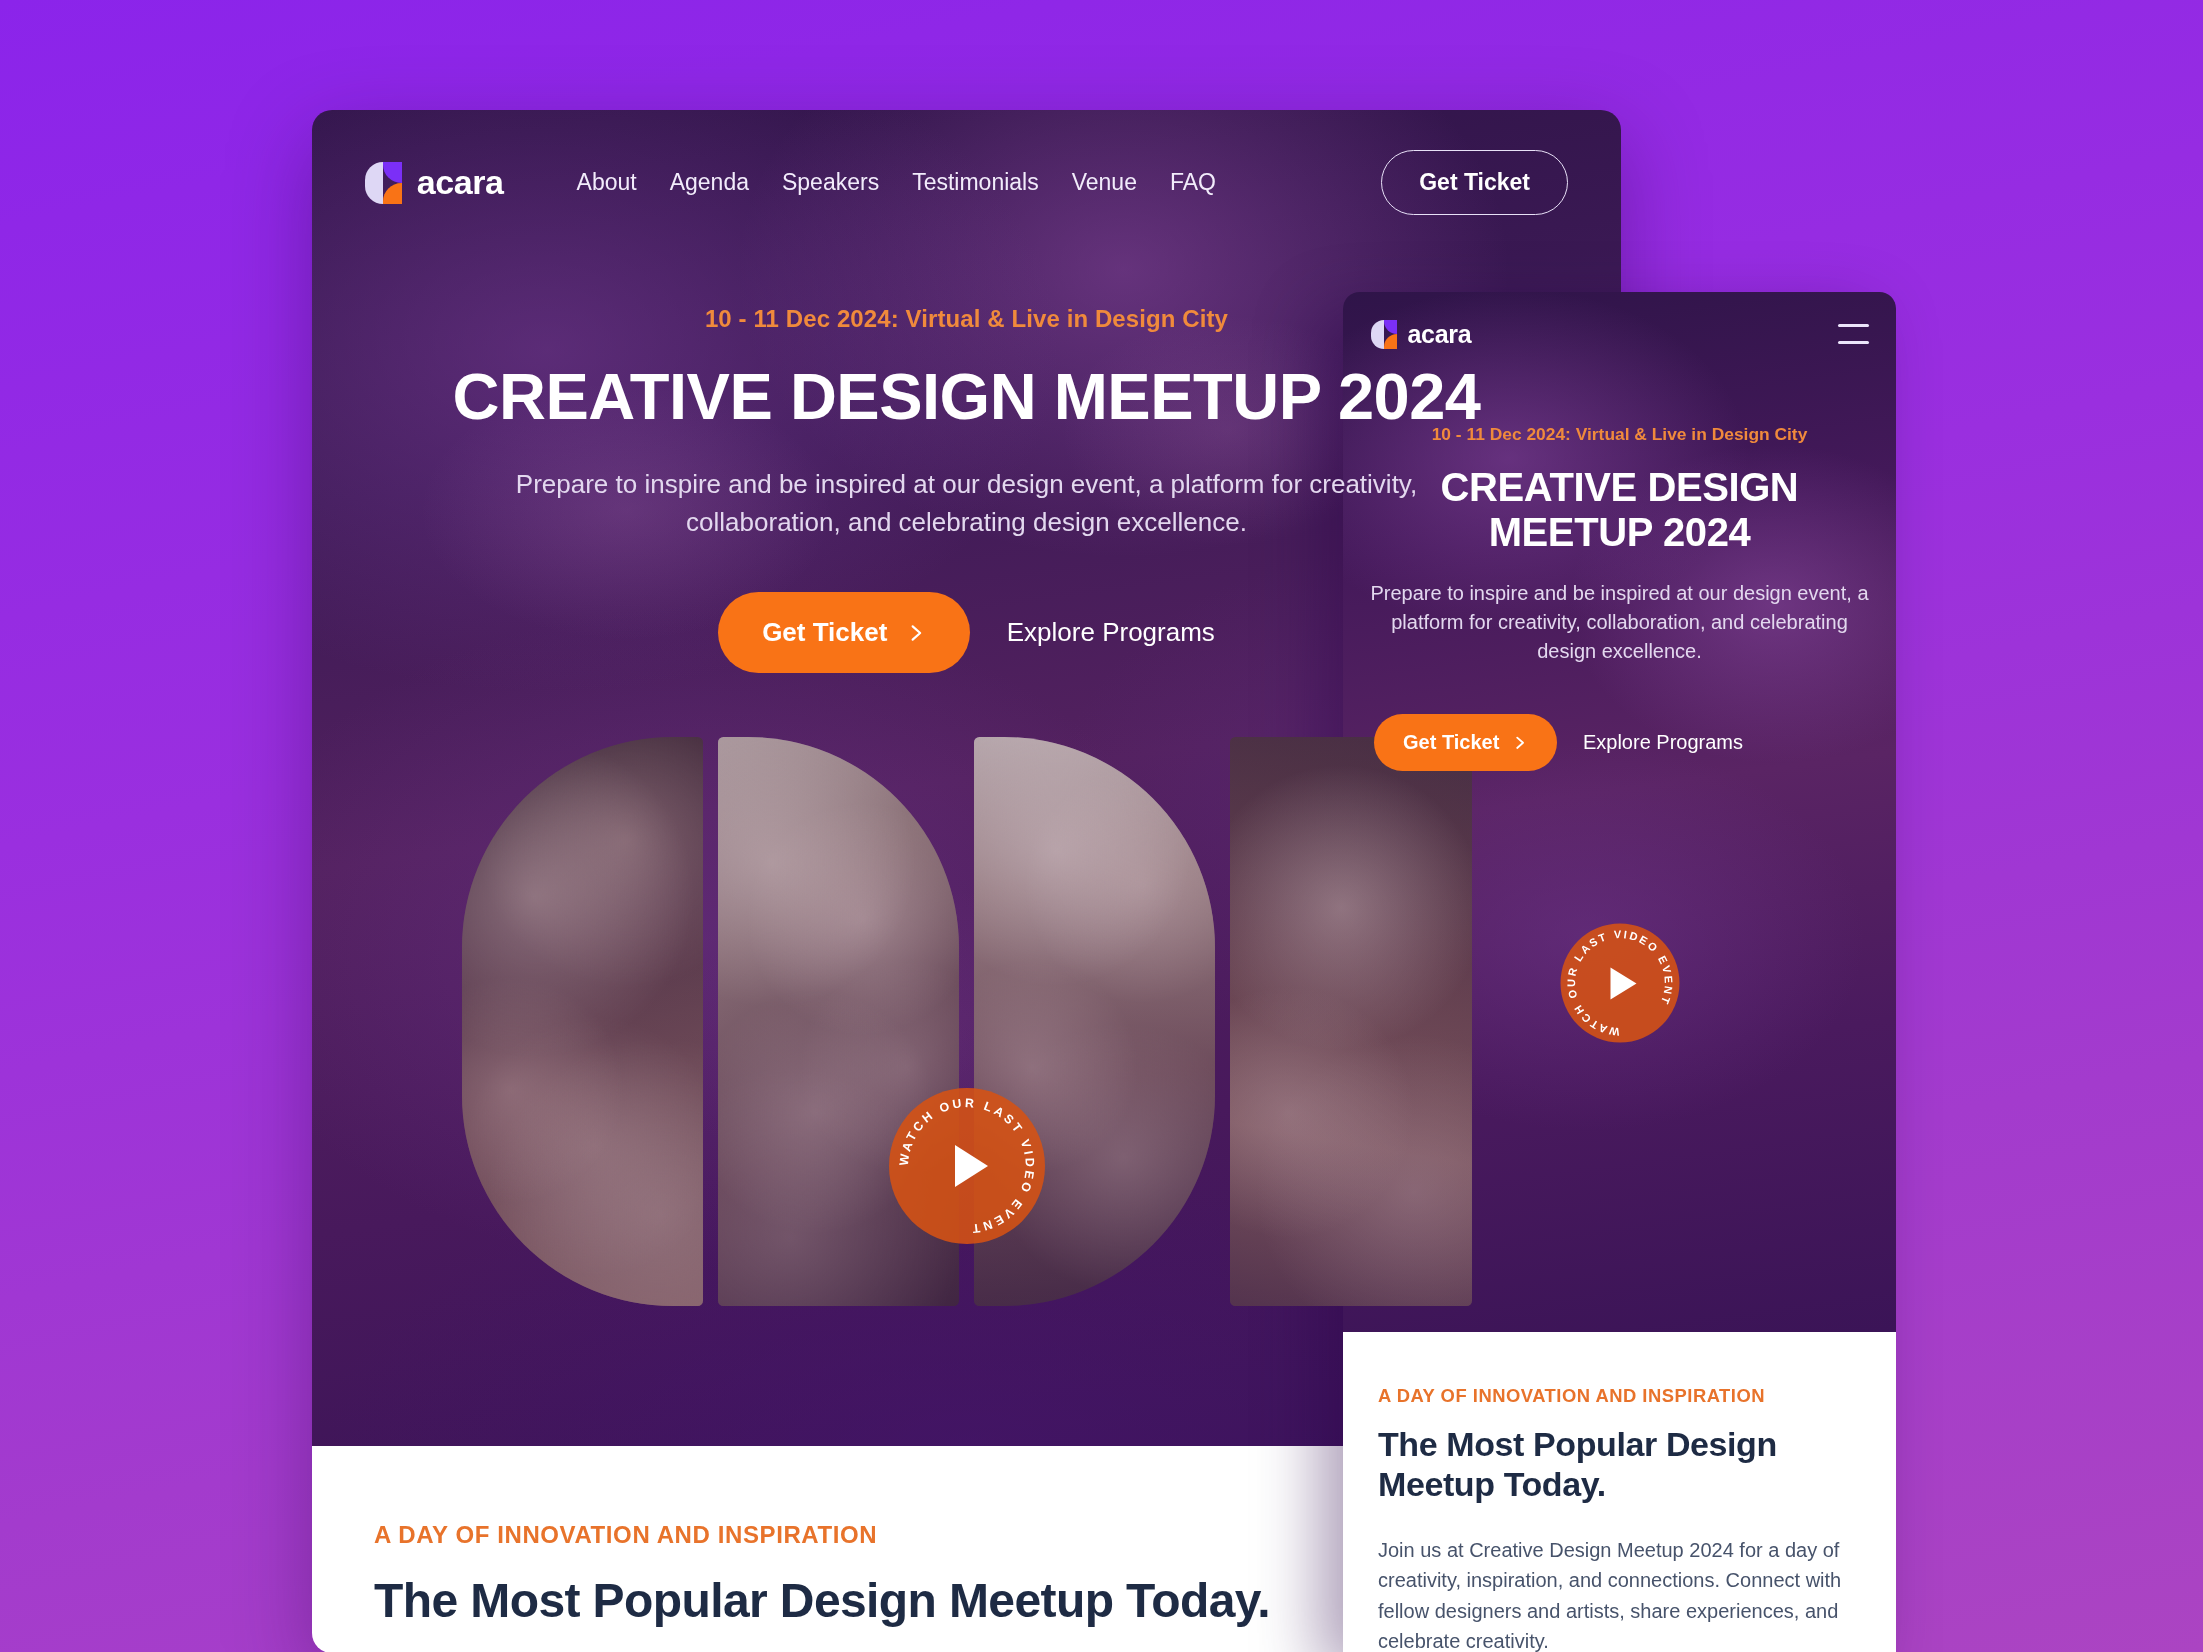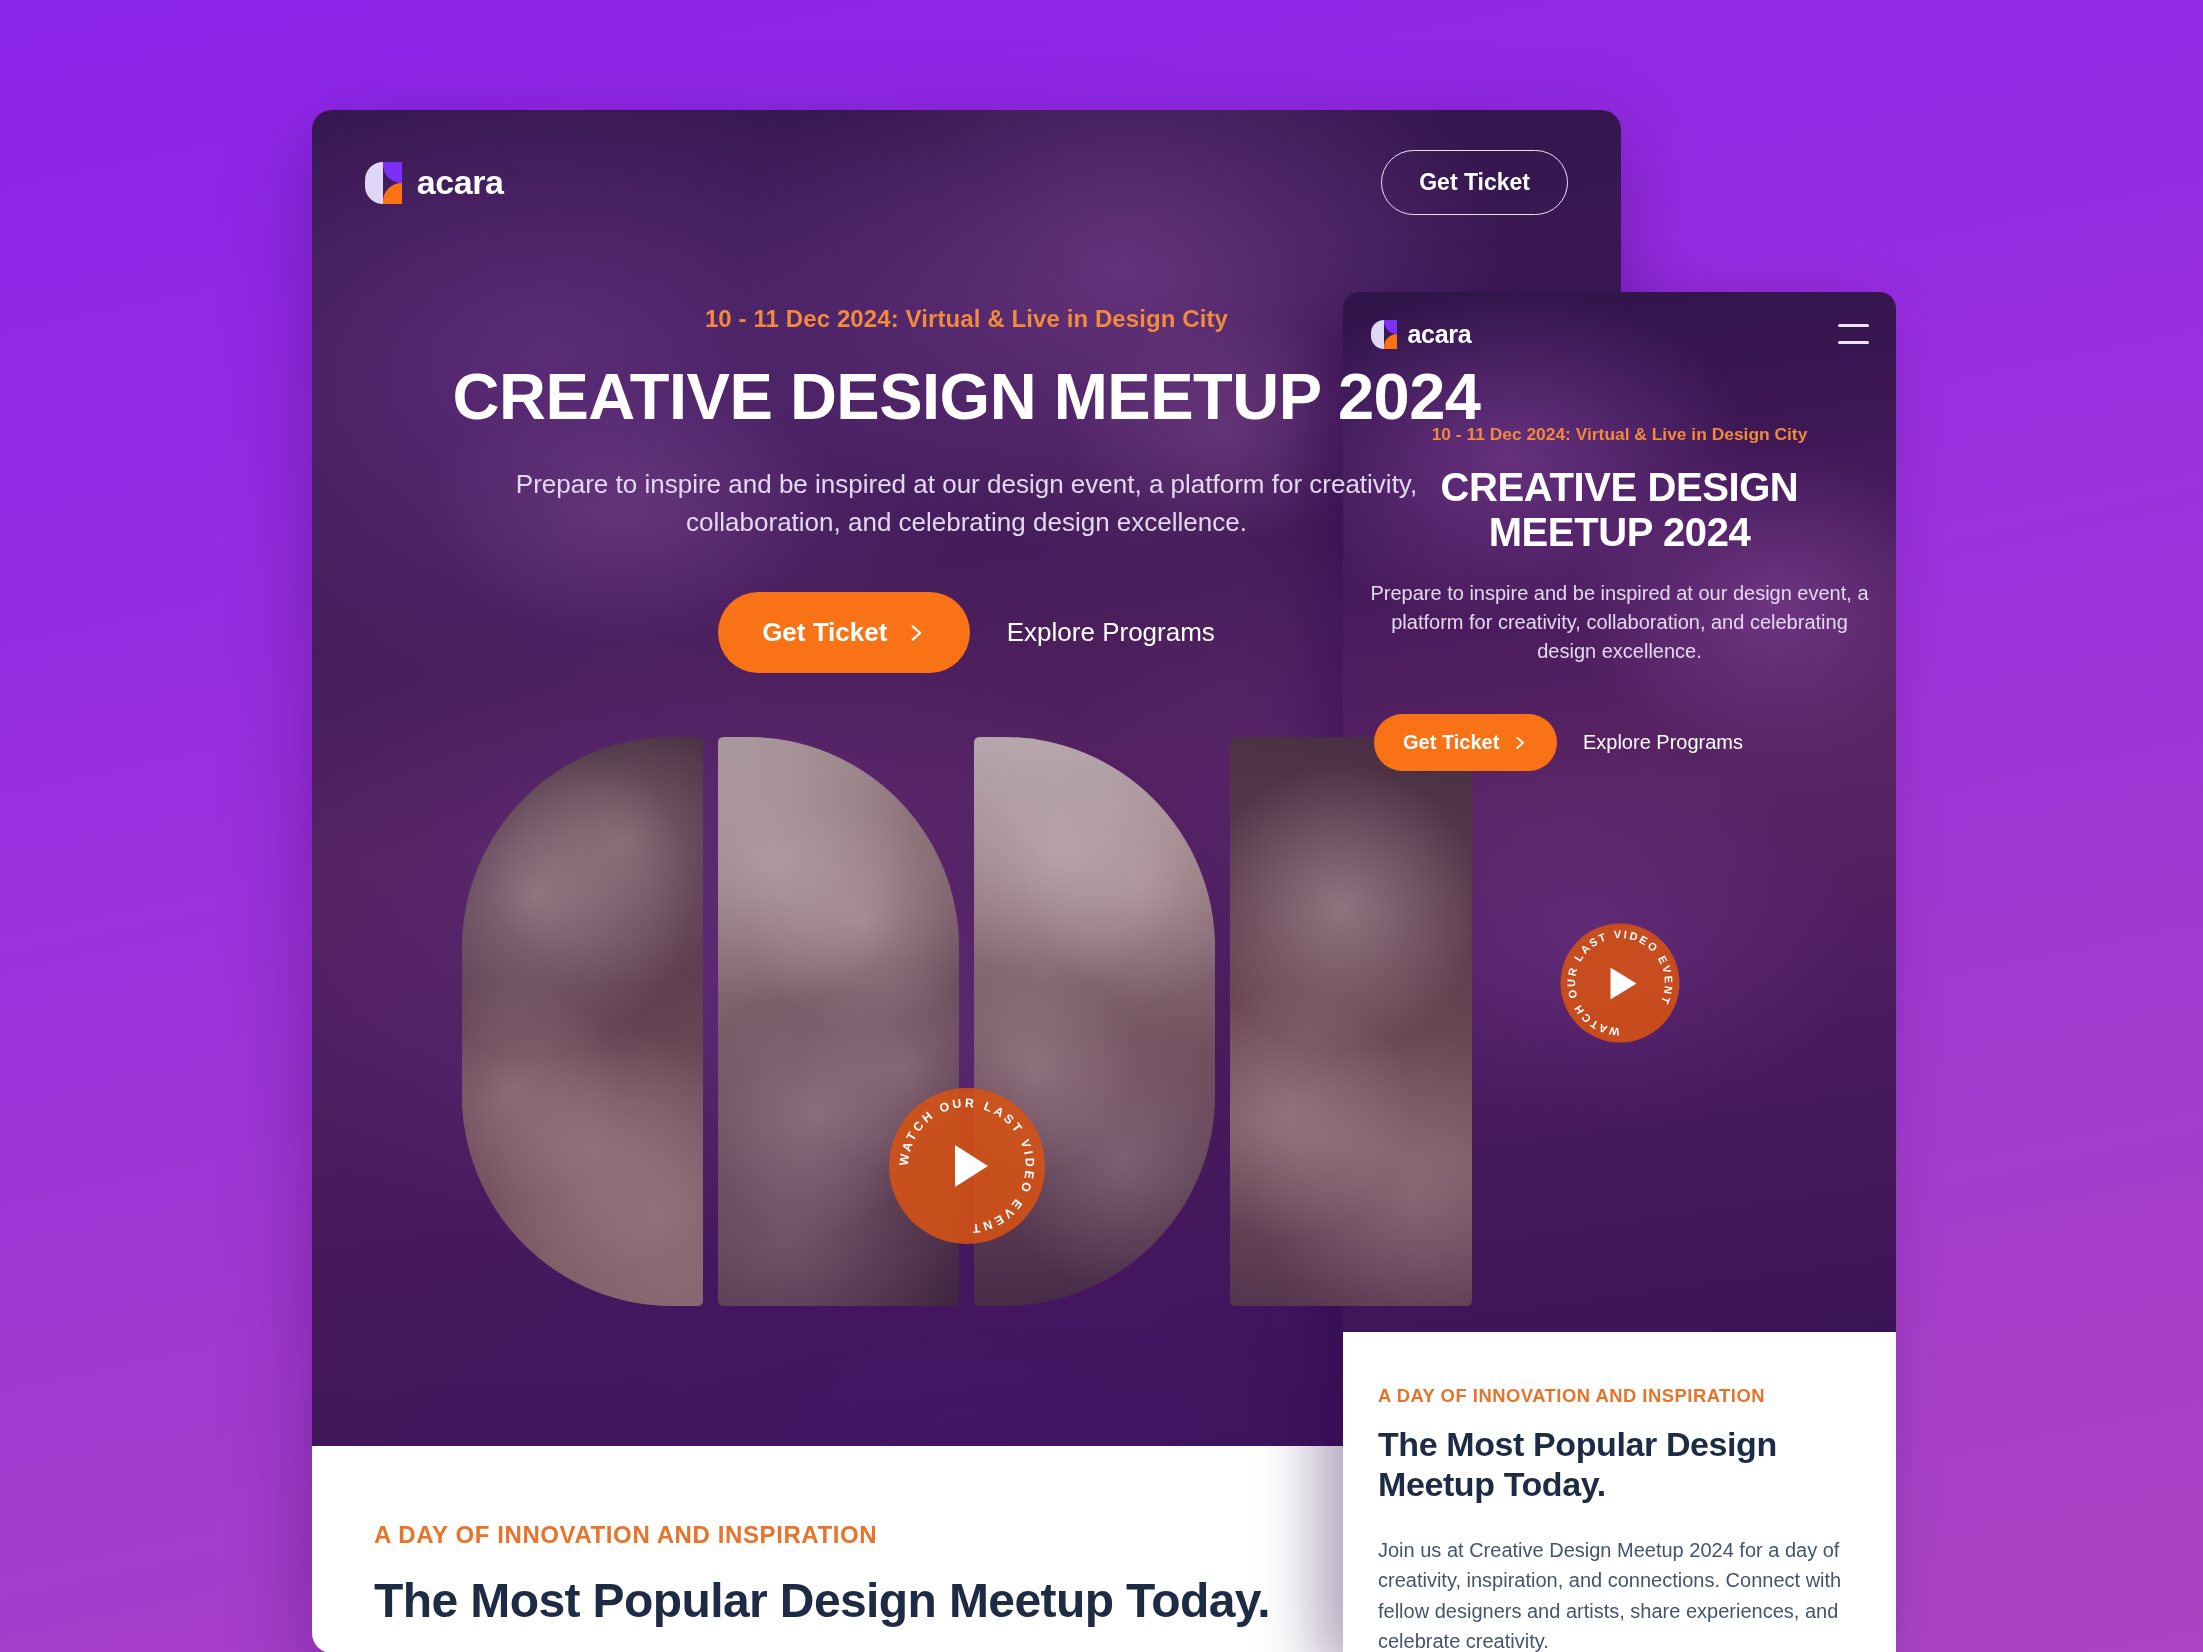--- a/index.html
+++ b/index.html
@@ -379,20 +379,28 @@
     <div class="navbar">
       <div class="brand">
         <span class="logo-mark">
           <span class="lm-left"></span>
             <span class="lm-tr"></span>
             <span class="lm-br"></span>
         </span>
         <span class="brand-name">acara</span>
       </div>
 
+      <nav class="nav-links">
+        <span class="nav-link">About</span>
+        <span class="nav-link">Agenda</span>
+        <span class="nav-link">Speakers</span>
+        <span class="nav-link">Testimonials</span>
+        <span class="nav-link">Venue</span>
+        <span class="nav-link">FAQ</span>
+      </nav>
 
       <button class="nav-cta">Get Ticket</button>
     </div>
 
     <div class="hero-copy">
       <div class="eyebrow">10 - 11 Dec 2024: Virtual &amp; Live in Design City</div>
       <h1 class="hero-title">CREATIVE DESIGN MEETUP 2024</h1>
       <p class="hero-sub">Prepare to inspire and be inspired at our design event, a platform for creativity, collaboration, and celebrating design excellence.</p>
     </div>
 

